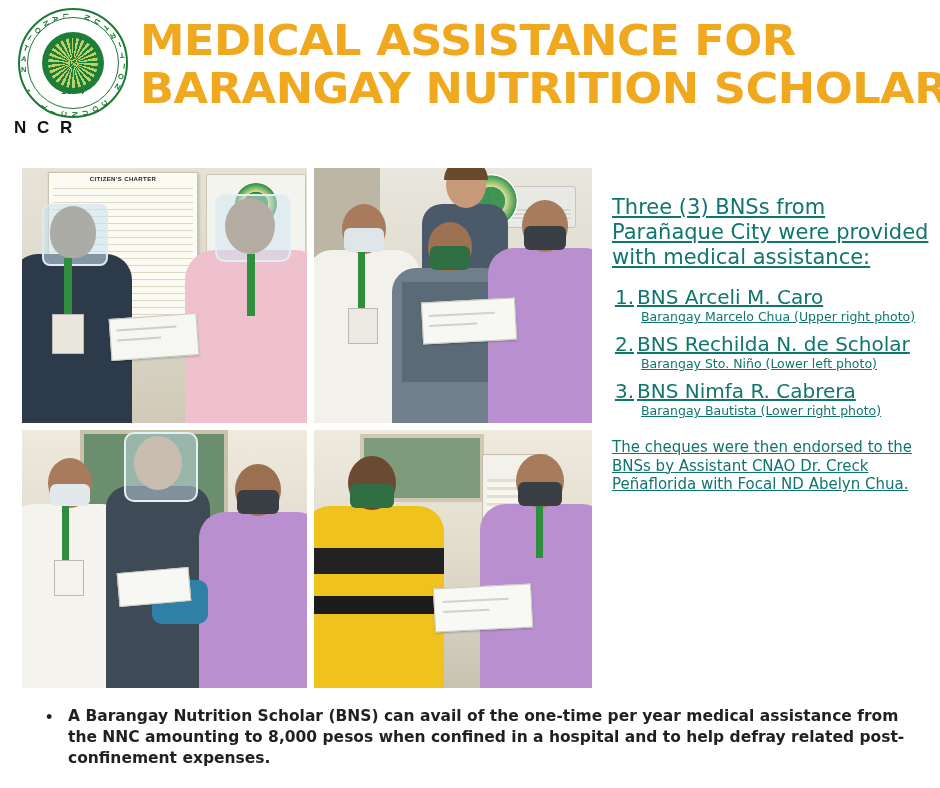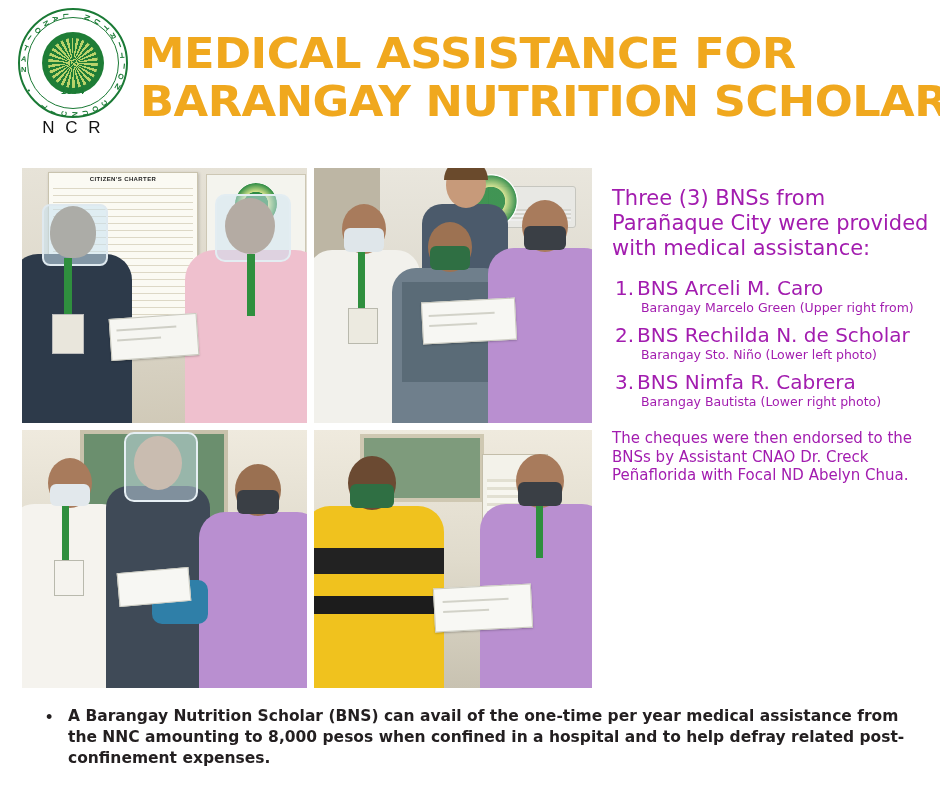--- a/index.html
+++ b/index.html
@@ -89,30 +89,30 @@
     text-align: center;
     font-size: 9px;
     font-weight: bold;
     color: #1a7a35;
     letter-spacing: 1px;
   }
   .logo-ncr {
     position: absolute;
     left: 0; top: 112px;
     width: 118px;
-    text-align: center;
+    text-align: left;
     font-size: 17px;
-    font-weight: normal;
+    font-weight: bold;
     color: #111111;
     letter-spacing: 3px;
   }
 
   .title-wrap {
     position: absolute;
-    left: 140px; top: 29px;
+    left: 140px; top: 16px;
     width: 790px;
   }
   .title-line {
     font-size: 43px;
     line-height: 48px;
     font-weight: bold;
     color: #f0a81e;
     letter-spacing: -0.5px;
     font-family: "DejaVu Sans", sans-serif;
     transform: scaleX(1.04);
@@ -255,23 +255,24 @@
   .p4 .wr .mask { position:absolute; left:38px; top:28px; width:44px; height:24px; border-radius:6px; background:#3a3f45; }
   .p4 .wr .body { position:absolute; left:0; top:50px; width:128px; height:188px; background:#b98fd0; border-radius:26px 26px 0 0; }
   .p4 .wr .lan { position:absolute; left:56px; top:52px; width:7px; height:52px; background:#2f8f3e; }
   .p4 .cheque { position:absolute; left:120px; top:156px; width:96px; height:42px; background:#f8f8f4; border:1px solid #cbcbc0; transform:rotate(-3deg); box-shadow:0 1px 2px rgba(0,0,0,.25); }
   .p4 .cheque:before { content:""; position:absolute; left:8px; top:12px; width:66px; height:2px; background:#d2d2c8; }
   .p4 .cheque:after { content:""; position:absolute; left:8px; top:22px; width:46px; height:2px; background:#d2d2c8; }
 
   
   .right {
     position: absolute;
-    left: 612px; top: 186px;
+    left: 612px; top: 195px;
     width: 318px;
-    color: #a21caf;
+    color: #0f766e;
+    text-decoration: underline;
   }
   .intro {
     font-size: 21px;
     line-height: 25px;
     font-family: "DejaVu Sans", sans-serif;
     margin-bottom: 16px;
   }
   .bns-list { margin: 0; padding: 0; list-style: none; }
   .bns-item { display: flex; margin-bottom: 9px; }
   .bns-num {
@@ -503,21 +504,21 @@
 </div>
 
 <div class="right">
   <div class="intro">Three (3) BNSs from Parañaque City were provided with medical assistance:</div>
 
   <ul class="bns-list">
     <li class="bns-item">
       <div class="bns-num">1.</div>
       <div class="bns-body">
         <div class="bns-name">BNS Arceli M. Caro</div>
-        <div class="bns-sub">Barangay Marcelo Green (Upper right from)</div>
+        <div class="bns-sub">Barangay Marcelo Chua (Upper right photo)</div>
       </div>
     </li>
     <li class="bns-item">
       <div class="bns-num">2.</div>
       <div class="bns-body">
         <div class="bns-name">BNS Rechilda N. de Scholar</div>
         <div class="bns-sub">Barangay Sto. Niño (Lower left photo)</div>
       </div>
     </li>
     <li class="bns-item">

